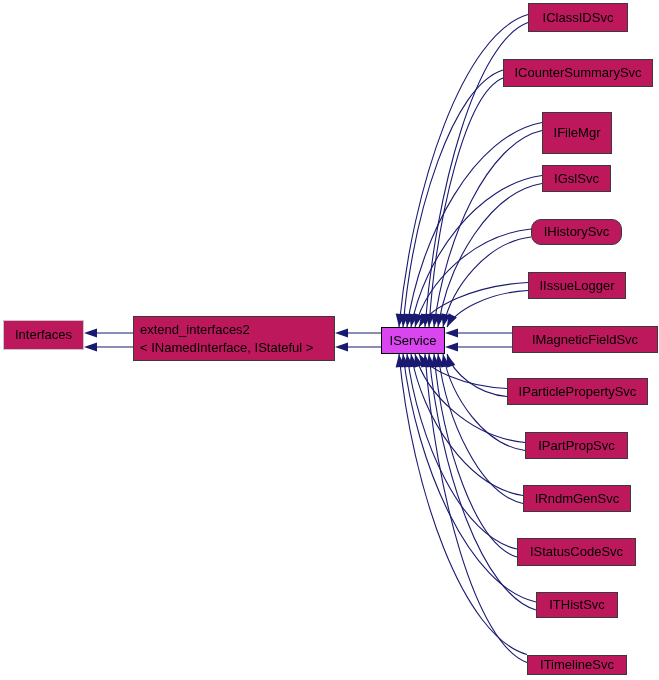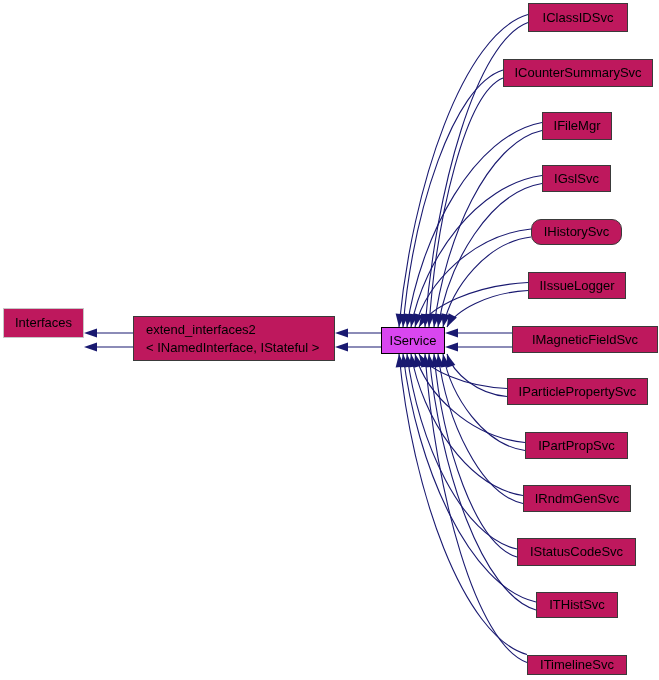--- a/index.html
+++ b/index.html
@@ -9,21 +9,21 @@
     background:#ffffff;
   }
   #edge-layer{position:absolute;left:0;top:0;width:659px;height:680px;}
   .node{
     position:absolute;display:flex;align-items:center;justify-content:center;
     background:#be185d;border:1px solid #3a3a3a;box-sizing:border-box;
     white-space:nowrap;cursor:pointer;z-index:2;line-height:1.35;
   }
   .node.ext{border-color:#c6c6c6;}
   .node.focus{background:#d946ef;border-color:#000000;}
-  .node.multi{flex-direction:column;align-items:flex-start;justify-content:center;padding-left:12px;}
+  .node.multi{flex-direction:column;align-items:flex-start;justify-content:center;padding-left:6px;}
 </style>
 </head>
 <body>
 
 <div id="canvas">
   <svg id="edge-layer" viewBox="0 0 659 680" xmlns="http://www.w3.org/2000/svg">
       <path d="M 96 333 L 133 333" fill="none" stroke="#191970" stroke-width="1.1"></path>
       <polygon points="84.0,333.0 97.0,337.6 97.0,328.4" fill="#191970"></polygon>
       <path d="M 96 347 L 133 347" fill="none" stroke="#191970" stroke-width="1.1"></path>
       <polygon points="84.0,347.0 97.0,351.6 97.0,342.4" fill="#191970"></polygon>
@@ -78,31 +78,31 @@
       <path d="M 536 602 C 469.5 587.1 416.3 465.6 403 354" fill="none" stroke="#191970" stroke-width="1.1"></path>
       <polygon points="403.0,354.0 400.0,367.5 409.1,366.4" fill="#191970"></polygon>
       <path d="M 536 610 C 482.5 594.6 439.7 469.2 429 354" fill="none" stroke="#191970" stroke-width="1.1"></path>
       <polygon points="429.0,354.0 425.6,367.4 434.8,366.5" fill="#191970"></polygon>
       <path d="M 527 654.5 C 463.0 636.5 411.8 489.2 399 354" fill="none" stroke="#191970" stroke-width="1.1"></path>
       <polygon points="399.0,354.0 395.6,367.4 404.8,366.5" fill="#191970"></polygon>
       <path d="M 527 662.5 C 476.0 644.0 435.2 492.8 425 354" fill="none" stroke="#191970" stroke-width="1.1"></path>
       <polygon points="425.0,354.0 421.4,367.3 430.5,366.6" fill="#191970"></polygon>
     </svg>
 
-  <div class="node ext" id="n-interfaces" style="left: 3px; top: 308px; width: 81px; height: 30px;">Interfaces</div>
+  <div class="node ext" id="n-interfaces" style="left: 3px; top: 320px; width: 81px; height: 30px;">Interfaces</div>
 
   <div class="node multi" id="n-extend" style="left: 133px; top: 316px; width: 202px; height: 45px;">
     <div>extend_interfaces2</div>
     <div>&lt; INamedInterface, IStateful &gt;</div>
   </div>
 
   <div class="node focus" id="n-iservice" style="left: 381px; top: 327px; width: 64px; height: 27px;">IService</div>
 <div class="node" style="left: 528px; top: 3px; width: 100px; height: 29px;">IClassIDSvc</div>
     <div class="node" style="left: 503px; top: 59px; width: 150px; height: 28px;">ICounterSummarySvc</div>
-    <div class="node" style="left: 542px; top: 112px; width: 70px; height: 28px;">IFileMgr</div>
+    <div class="node" style="left: 542px; top: 112px; width: 70px; height: 42px;">IFileMgr</div>
     <div class="node" style="left: 542px; top: 165px; width: 69px; height: 27px;">IGslSvc</div>
     <div class="node" style="left: 531px; top: 219px; width: 91px; height: 26px; border-radius: 10px;">IHistorySvc</div>
     <div class="node" style="left: 528px; top: 272px; width: 98px; height: 27px;">IIssueLogger</div>
     <div class="node" style="left: 512px; top: 326px; width: 146px; height: 27px; text-align: right;">IMagneticFieldSvc</div>
     <div class="node" style="left: 507px; top: 378px; width: 141px; height: 27px;">IParticlePropertySvc</div>
     <div class="node" style="left: 525px; top: 432px; width: 103px; height: 27px;">IPartPropSvc</div>
     <div class="node" style="left: 523px; top: 485px; width: 108px; height: 27px;">IRndmGenSvc</div>
     <div class="node" style="left: 517px; top: 538px; width: 119px; height: 28px;">IStatusCodeSvc</div>
     <div class="node" style="left: 536px; top: 592px; width: 82px; height: 26px;">ITHistSvc</div>
     <div class="node" style="left: 527px; top: 644px; width: 100px; height: 20px; margin-top: 11px;">ITimelineSvc</div>

